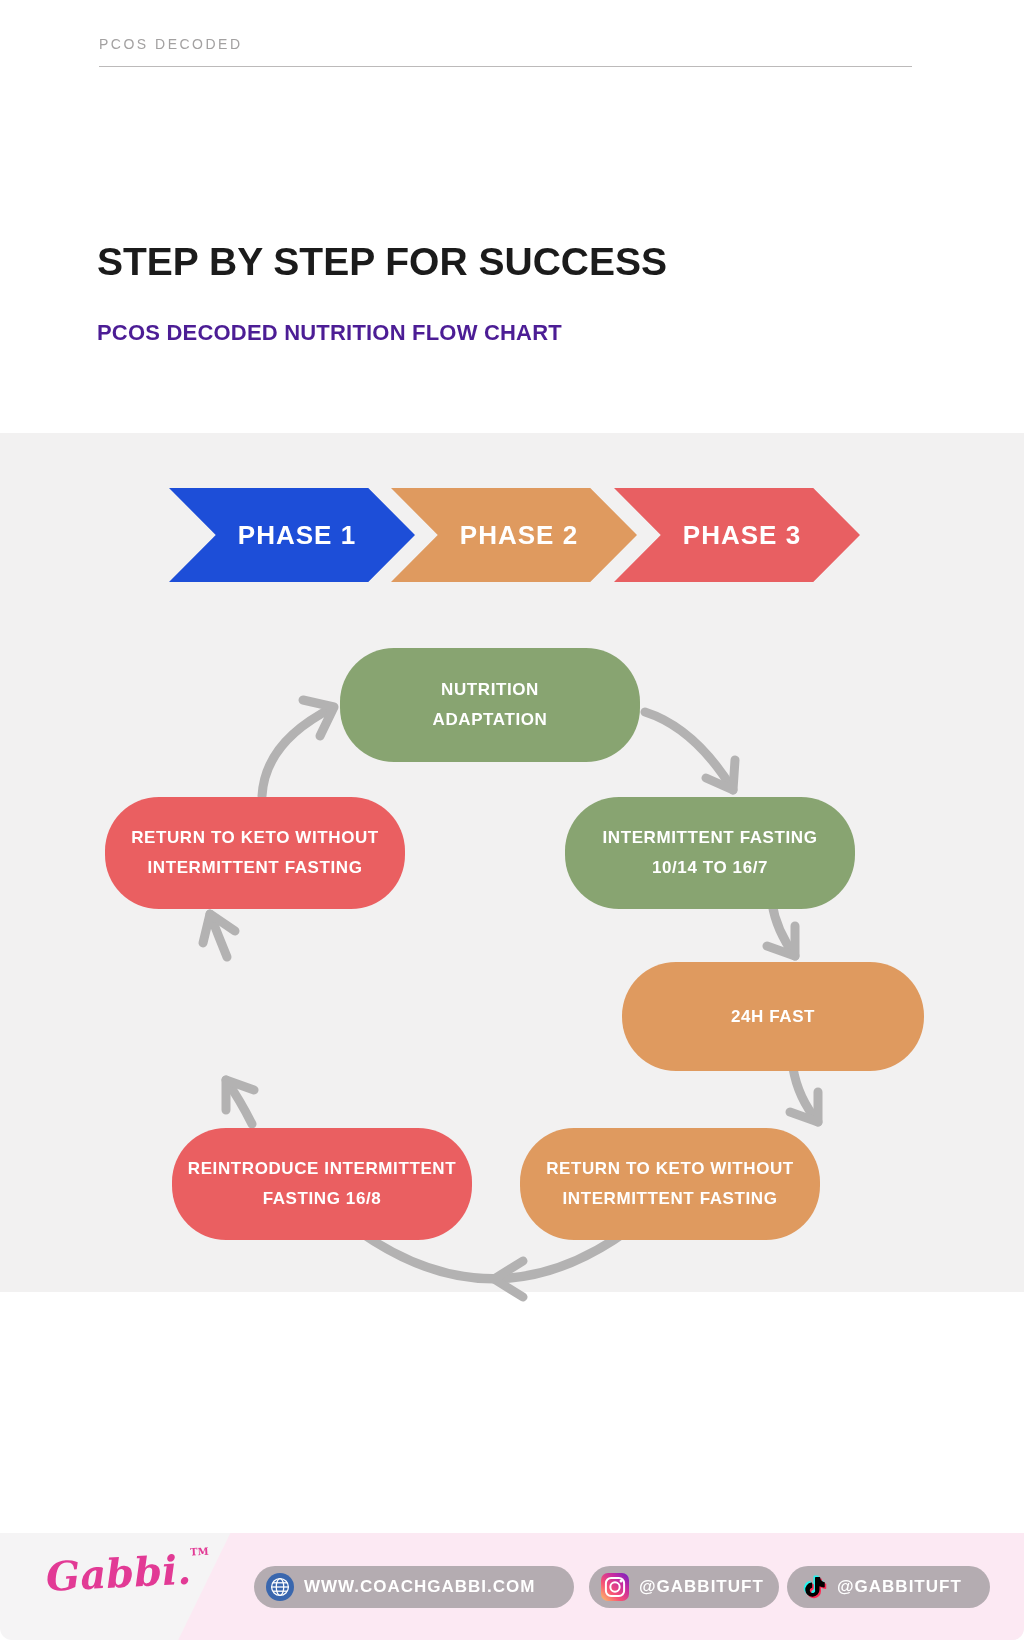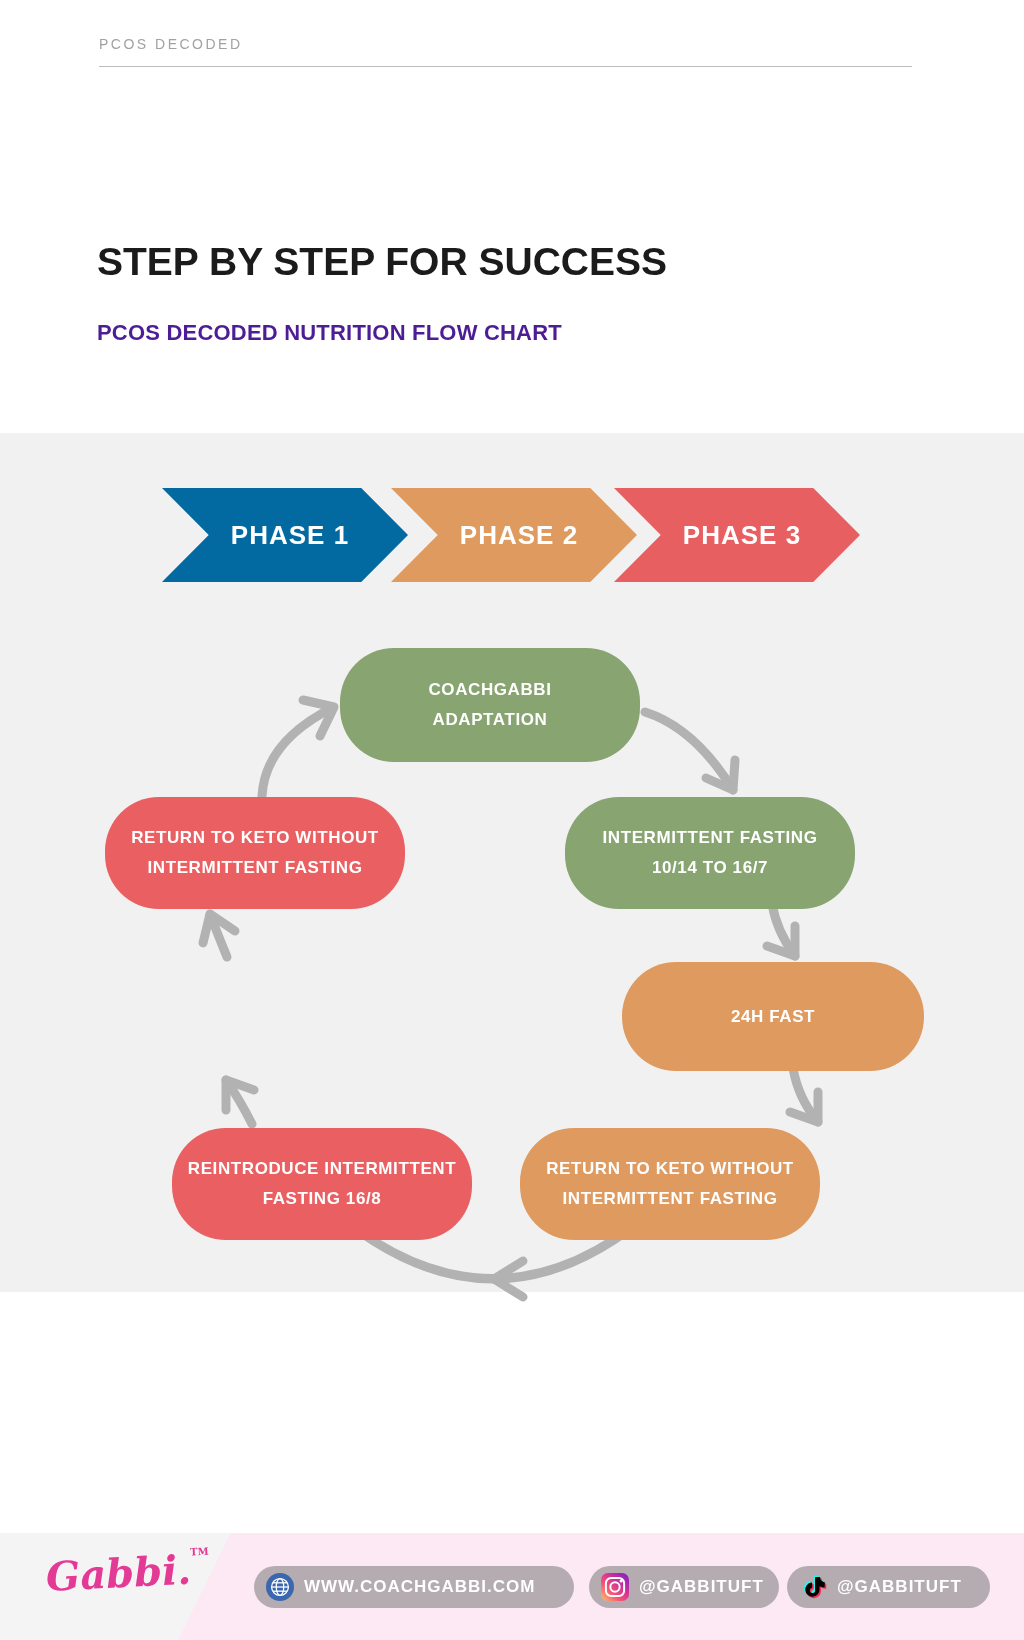--- a/index.html
+++ b/index.html
@@ -1,38 +1,38 @@
 <!DOCTYPE html>
 <html><head>
 <meta charset="utf-8">
 <style>
   html,body{margin:0;padding:0;background:#ffffff;}
   #page{position:relative;width:1024px;height:1640px;background:#ffffff;overflow:hidden;
-        font-family:"Liberation Sans", sans-serif;}
+        font-family:"Liberation Sans", sans-serif;border-radius:12px;}
 
   
   .brand-header{position:absolute;left:99px;top:36px;font-size:14px;letter-spacing:2.5px;
         color:#a3a1a1;font-weight:400;}
   .header-rule{position:absolute;left:99px;top:66px;width:813px;height:1px;background:#bcbaba;}
 
   .page-title{position:absolute;left:97px;top:240px;font-size:39px;font-weight:700;
         color:#1b1b1b;letter-spacing:0px;}
   .page-subtitle{position:absolute;left:97px;top:320px;font-size:22px;font-weight:700;
         color:#4c1d95;letter-spacing:0.2px;}
 
   
   .chart-panel{position:absolute;left:0;top:433px;width:1024px;height:859px;background:#f2f1f1;}
 
   
   .phase-arrow{position:absolute;top:488px;width:246px;height:94px;display:flex;
         align-items:center;justify-content:center;
         clip-path:polygon(0% 0%, 81% 0%, 100% 50%, 81% 100%, 0% 100%, 19% 50%);}
   .phase-arrow span{color:#ffffff;font-size:26px;font-weight:700;letter-spacing:1px;
         margin-left:10px;}
-  .phase-1{left:162px;background:#0369a1;text-align:right;}
+  .phase-1{left:169px;background:#1d4ed8;text-align:right;}
   .phase-2{left:391px;background:#df9a5f;}
   .phase-3{left:614px;background:#e85f62;}
 
   
   .flow-node{position:absolute;border-radius:54px;display:flex;flex-direction:column;
         align-items:center;justify-content:center;color:#ffffff;font-weight:700;
         font-size:17px;letter-spacing:0.6px;line-height:30px;text-align:center;z-index:2;}
   .node-green{background:#88a471;}
   .node-orange{background:#df9a5f;}
   .node-red{background:#ea5f61;}
@@ -129,21 +129,21 @@
       <path d="M 226 1110 L 226 1080 L 254 1090"></path>
     </g>
 
     <g>
       <path d="M 227 957 Q 218 935 210 914"></path>
       <path d="M 203 943 L 210 914 L 235 931"></path>
     </g>
   </svg>
 
   <div class="flow-node node-green n-keto">
-    <span>COACHGABBI</span>
+    <span>NUTRITION</span>
     <span>ADAPTATION</span>
   </div>
   <div class="flow-node node-green n-if">
     <span>INTERMITTENT FASTING</span>
     <span>10/14 TO 16/7</span>
   </div>
   <div class="flow-node node-orange n-24h">
     <span>24H FAST</span>
   </div>
   <div class="flow-node node-orange n-return-org">

